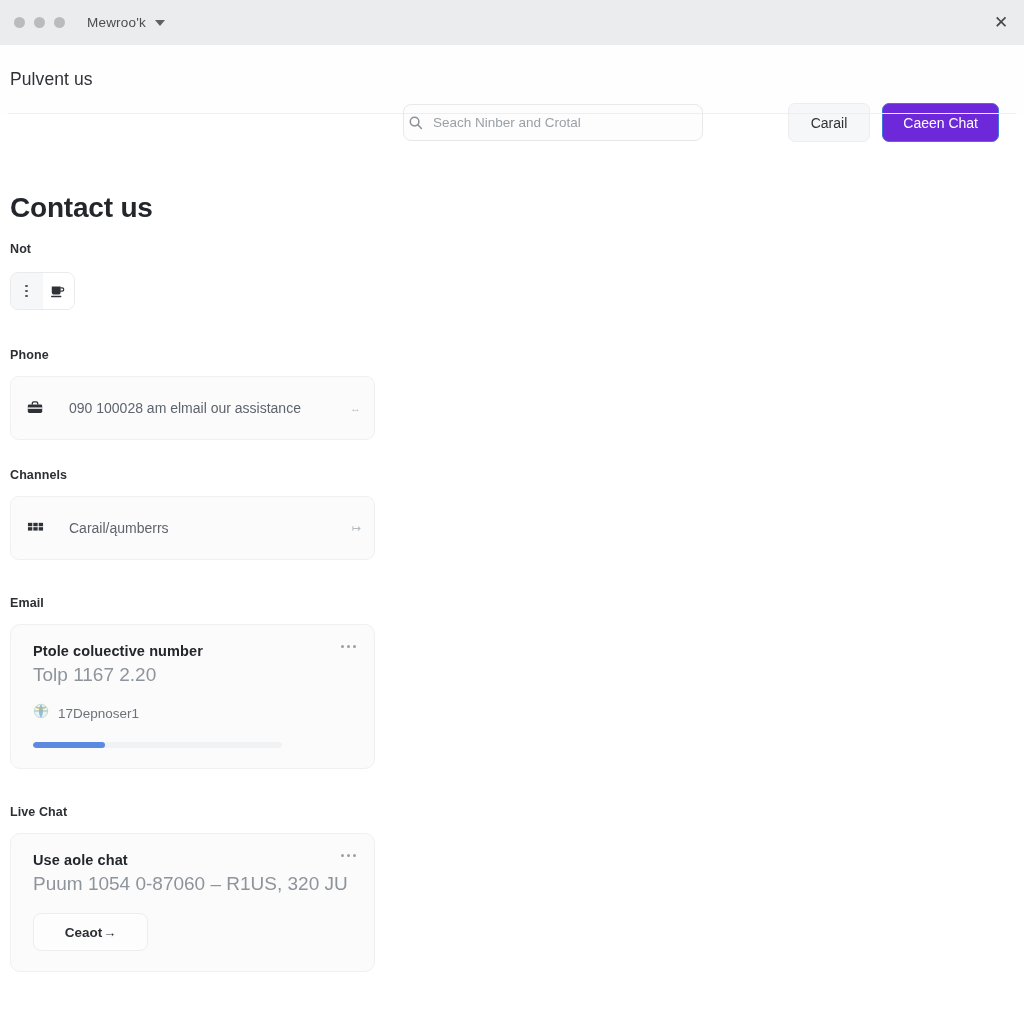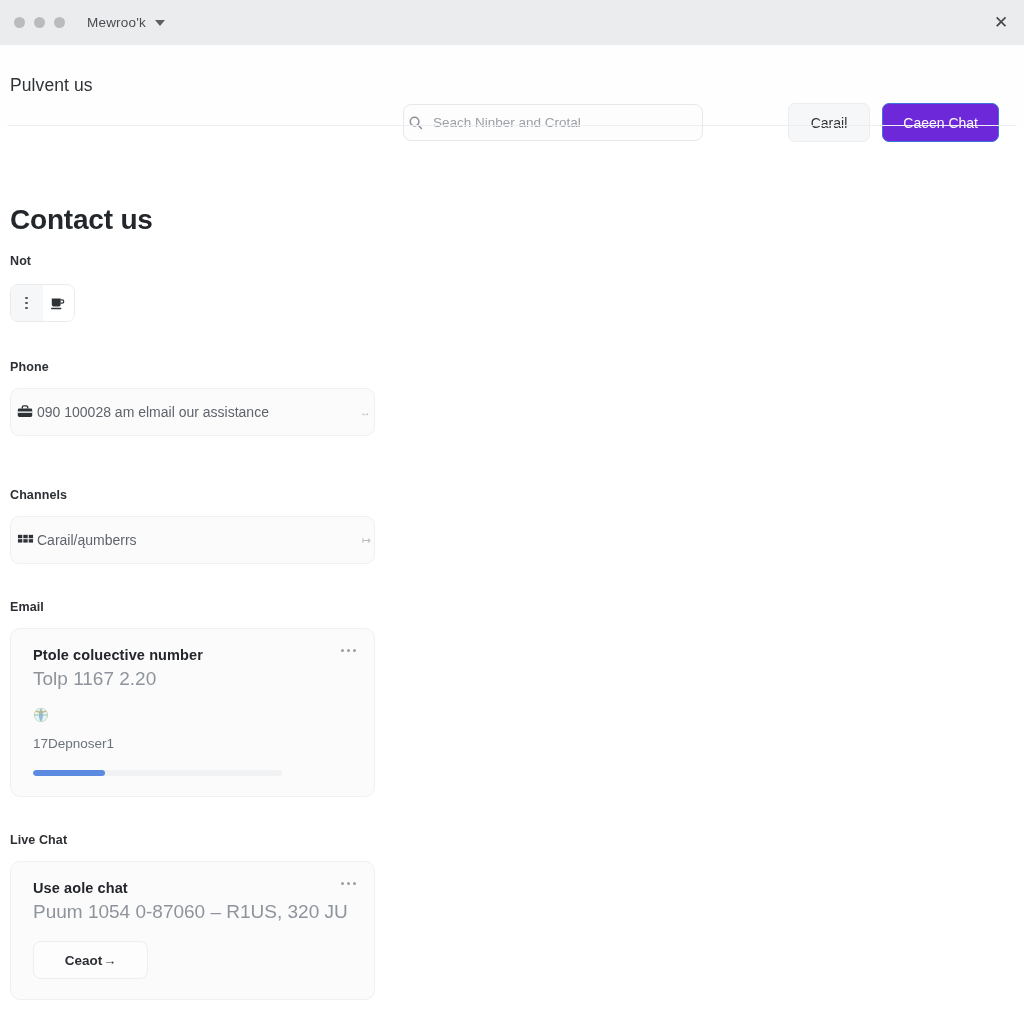--- a/index.html
+++ b/index.html
@@ -40,21 +40,21 @@
   .close-btn {
     position: absolute; right: 10px; top: 50%;
     transform: translateY(-50%);
     width: 26px; height: 26px;
     display: flex; align-items: center; justify-content: center;
     color: #44474c; font-size: 17px; line-height: 1;
   }
 
   
   .appheader {
-    height: 81px;
+    height: 69px;
     background: #fefeff;
     display: flex;
     align-items: center;
     padding: 0 18px 0 10px;
     position: relative;
   }
   .brand {
     font-size: 17.5px;
     color: #2f3236;
     font-weight: 400;
@@ -144,28 +144,28 @@
     display: flex; align-items: center; justify-content: center;
   }
   .seg-item.active { background: #ffffff; }
   .seg-item.idle { background: #f6f7f8; }
   .dots-vert { display: flex; flex-direction: column; gap: 2.5px; }
   .dots-vert i { width: 2.6px; height: 2.6px; border-radius: 50%; background: #53575c; display: block; }
 
   
   .row-card {
     margin-top: 14px;
-    width: 365px; height: 48px;
+    width: 365px; height: 64px;
     background: #fbfbfc;
     border: 1px solid #eef0f1;
     border-radius: 9px;
     display: flex;
     align-items: center;
-    padding: 0 4px;
-    gap: 2px;
+    padding: 0 14px;
+    gap: 24px;
   }
   .row-icon {
     width: 20px; height: 20px;
     display: flex; align-items: center; justify-content: center;
     color: #2e3237;
     flex: 0 0 auto;
   }
   .row-text {
     font-size: 14px;
     color: #5e646b;
@@ -203,21 +203,21 @@
   }
   .dots-horz {
     position: absolute;
     right: 18px; top: 20px;
     display: flex; gap: 3px;
   }
   .dots-horz i { width: 3px; height: 3px; border-radius: 50%; background: #9aa0a6; display: block; }
 
   .meta-row {
     margin-top: 17px;
-    display: flex; align-items: flex-start; gap: 9px; flex-direction: column;
+    display: flex; align-items: center; gap: 9px;
   }
   .meta-text { font-size: 13.5px; color: #6c727a; }
 
   .progress {
     margin-top: 19px;
     height: 6px;
     width: 249px;
     background: #f1f2f4;
     border-radius: 4px;
     overflow: hidden;
@@ -316,21 +316,21 @@
           <rect x="2" y="6.2" width="16" height="9.4" rx="1.6"></rect>
           <path d="M7 6.2V4.8A1.6 1.6 0 0 1 8.6 3.2h2.8A1.6 1.6 0 0 1 13 4.8v1.4" fill="none" stroke="#2e3237" stroke-width="1.5"></path>
           <rect x="2" y="9.4" width="16" height="1.5" fill="#fbfbfc"></rect>
         </svg>
       </span>
       <span class="row-text">090 100028 am elmail our assistance</span>
       <span class="row-trail">↔</span>
     </div>
   </div>
 
-  <div style="margin-top:52px">
+  <div style="margin-top:28px">
     <div class="section-label">Channels</div>
     <div class="row-card">
       <span class="row-icon">
         <svg width="17" height="17" viewBox="0 0 18 18" fill="#2e3237">
           <rect x="1" y="3" width="4.6" height="3.6"></rect>
           <rect x="6.7" y="3" width="4.6" height="3.6"></rect>
           <rect x="12.4" y="3" width="4.6" height="3.6"></rect>
           <rect x="1" y="7.6" width="4.6" height="3.6"></rect>
           <rect x="6.7" y="7.6" width="4.6" height="3.6"></rect>
           <rect x="12.4" y="7.6" width="4.6" height="3.6"></rect>

